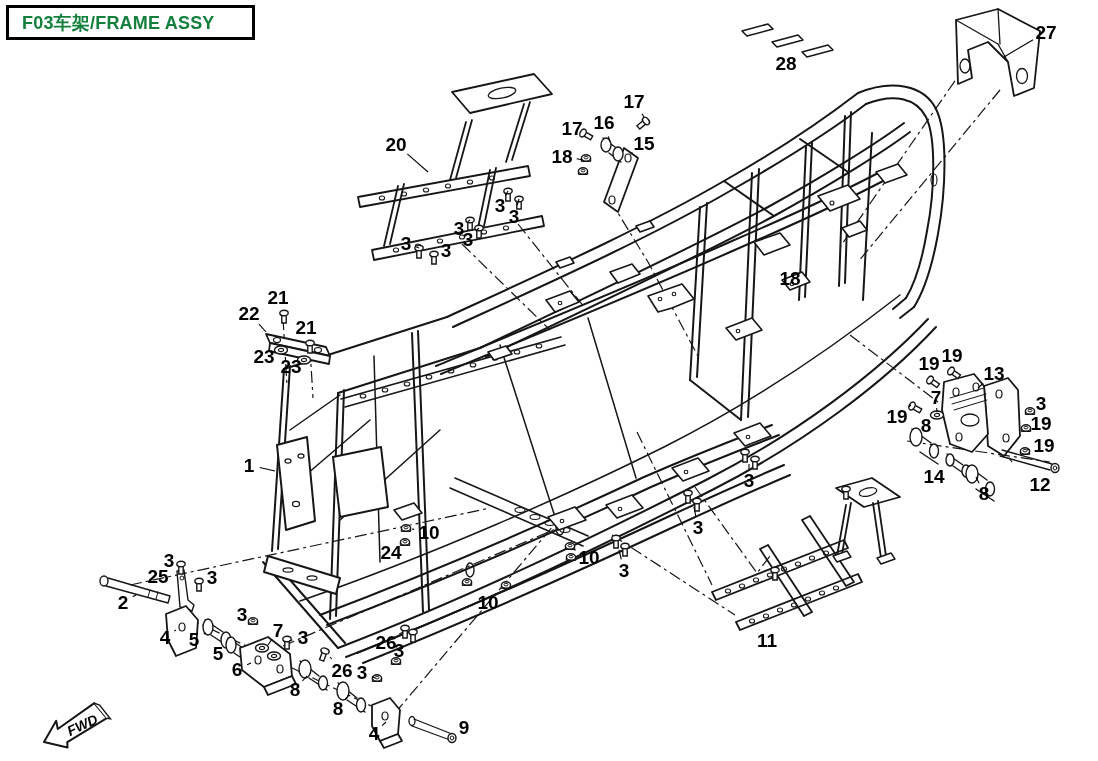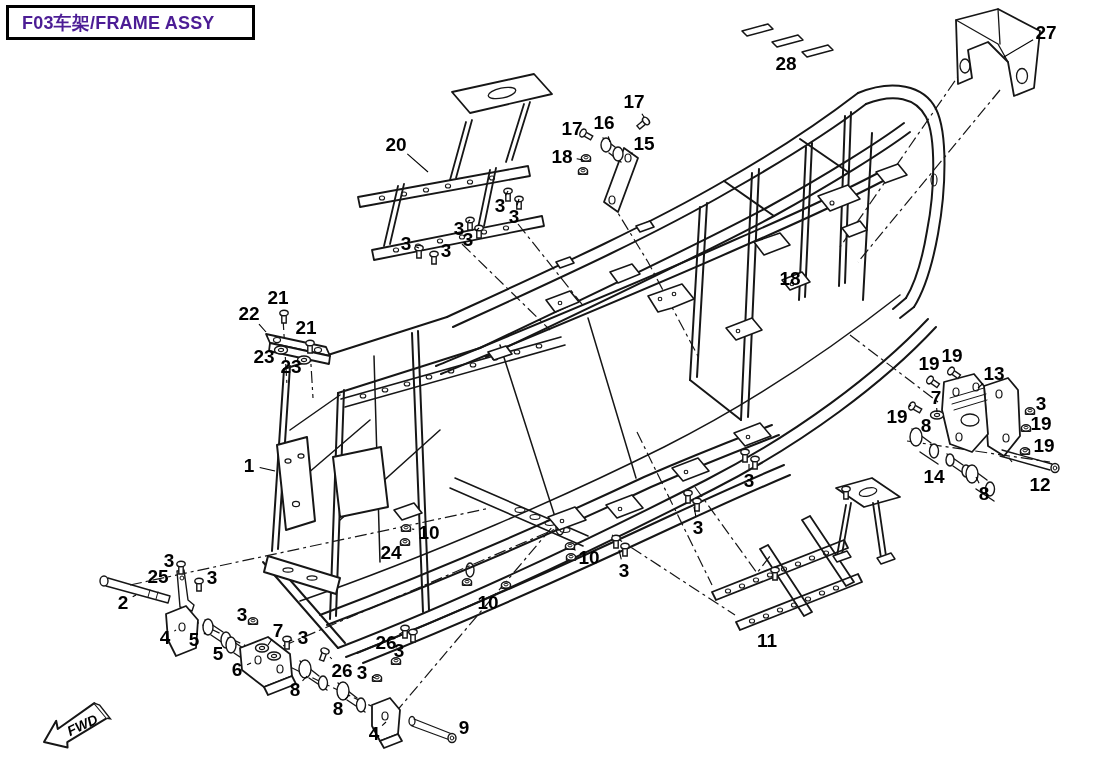--- a/index.html
+++ b/index.html
@@ -2,21 +2,21 @@
 <html><head>
 <meta charset="utf-8">
 <style>
   html,body{margin:0;padding:0;background:#fff;}
   .stage{position:relative;width:1098px;height:761px;background:#fff;overflow:hidden;
          font-family:"Liberation Sans",sans-serif;}
   .stage svg{position:absolute;left:0;top:0;}
   .title-box{position:absolute;left:6px;top:5px;width:230px;height:29px;
              border:3px solid #000;background:#fff;display:flex;align-items:center;
              padding-left:13px;box-sizing:content-box;}
-  .title-box span{font-weight:bold;font-size:18px;color:#4c1d95;letter-spacing:0.2px;white-space:nowrap;}
+  .title-box span{font-weight:bold;font-size:18px;color:#15803d;letter-spacing:0.2px;white-space:nowrap;}
   .co{font-family:"Liberation Sans",sans-serif;font-weight:bold;font-size:19px;fill:#000;}
   .fwd-text{font-family:"Liberation Sans",sans-serif;font-weight:bold;font-style:italic;
             font-size:14px;fill:#000;}
 </style>
 </head>
 <body>
 
 <div class="stage">
 
 <svg width="1098" height="761" viewBox="0 0 1098 761" xmlns="http://www.w3.org/2000/svg">

